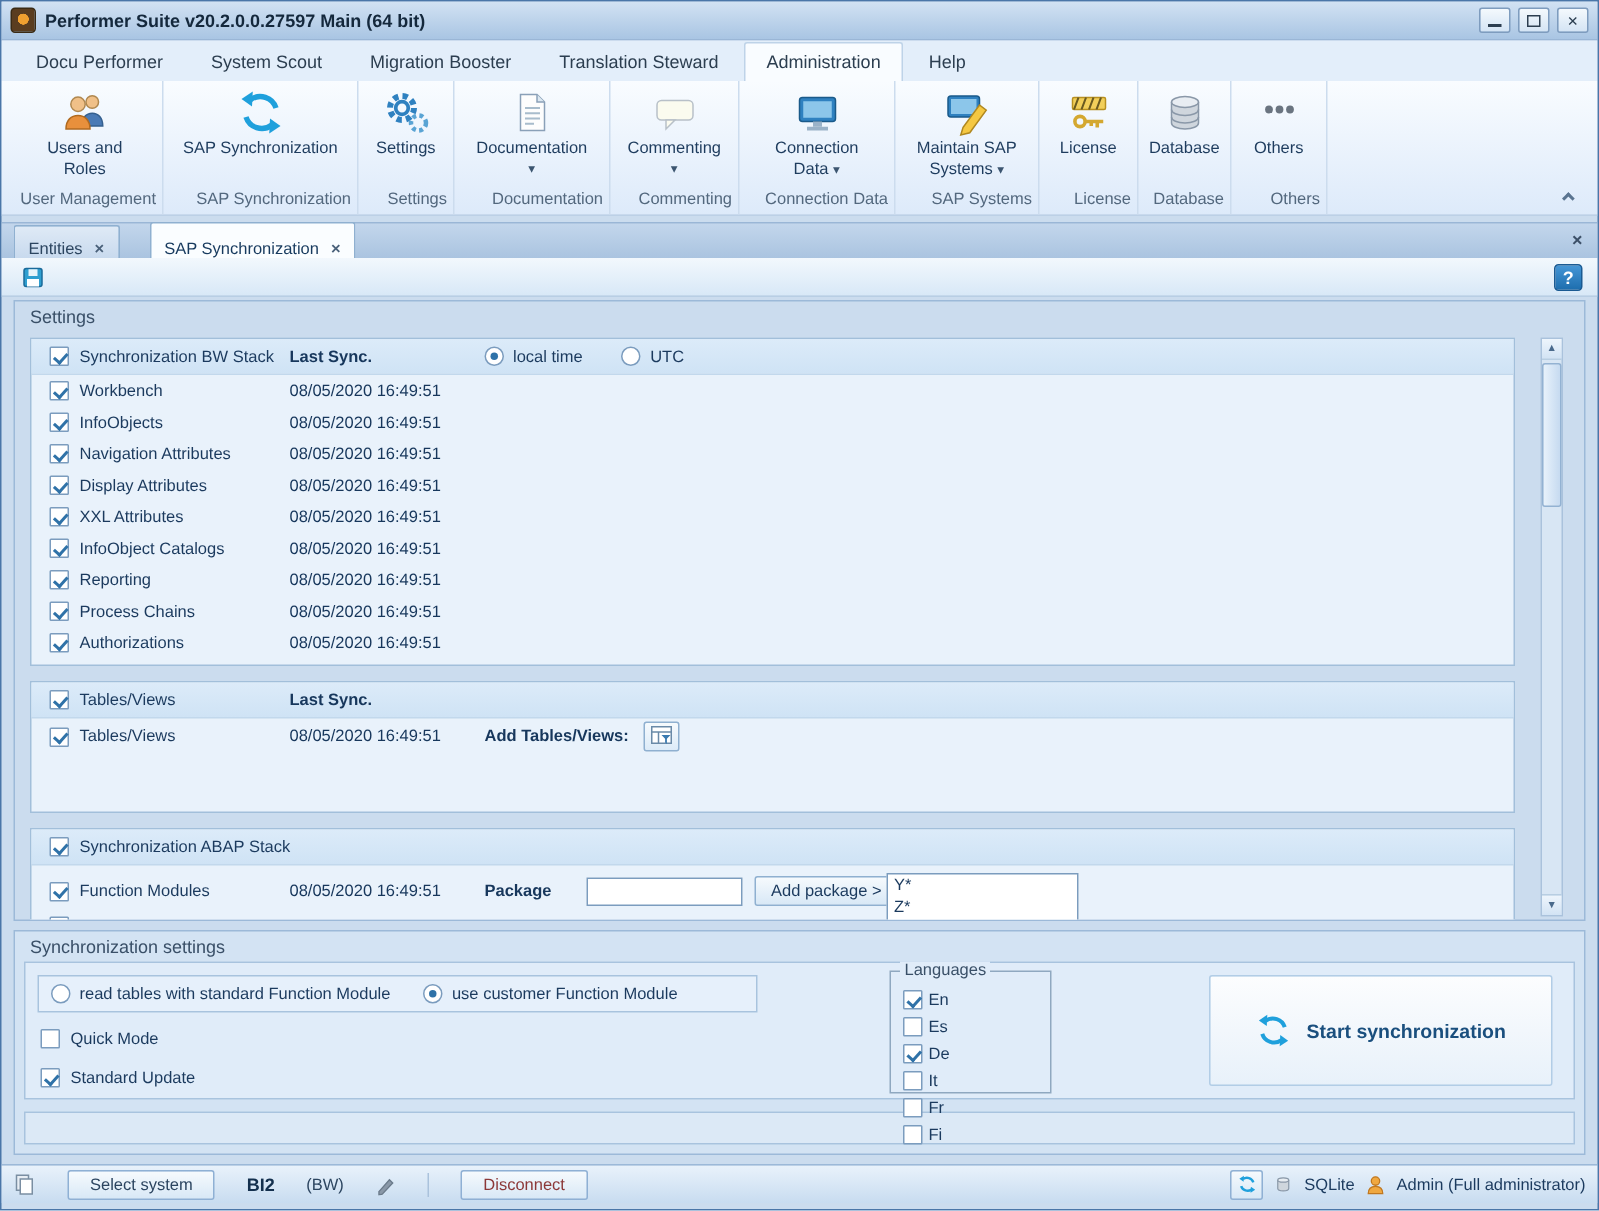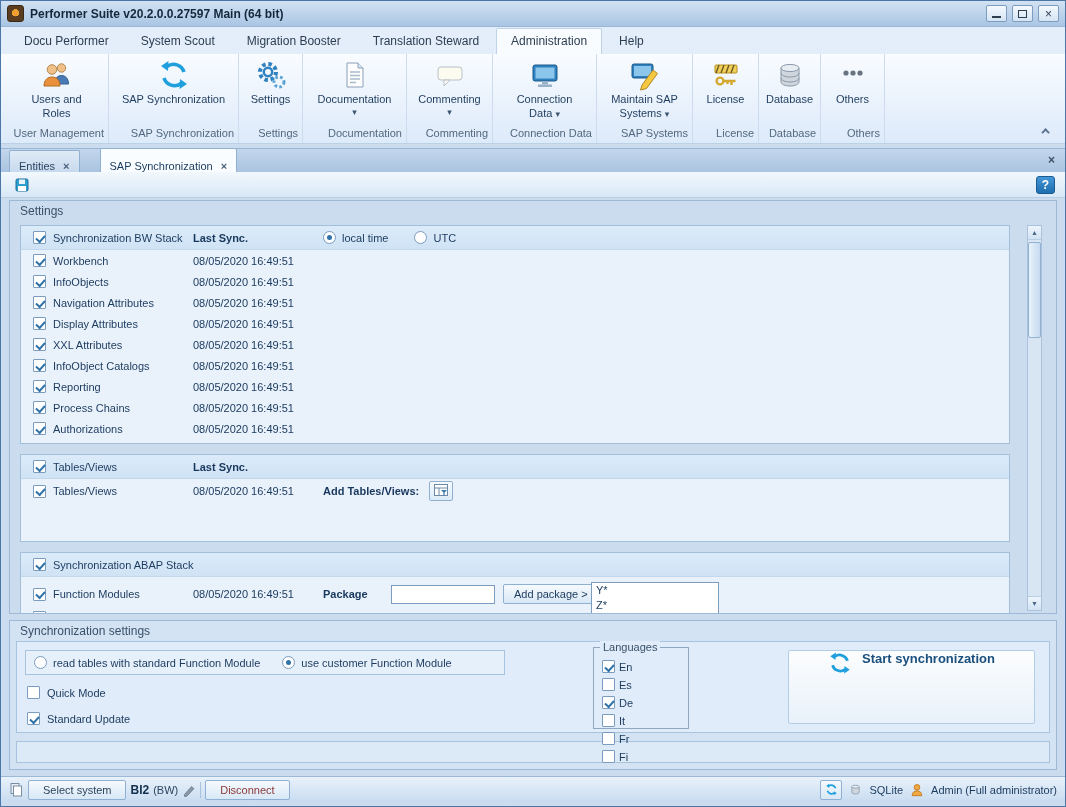--- a/index.html
+++ b/index.html
@@ -80,31 +80,31 @@
 .sarrow.bot{margin-top:auto;border-top:1px solid #b8cee2;border-bottom:none}
 .sthumb{width:13px;height:96px;margin-top:2px;background:linear-gradient(90deg,#e8f2fb,#c6daf0);border:1px solid #93b2d2;border-radius:2px}
 
 
 .sync-panel{flex:none;margin:6px 8px 0;border:1px solid #9cb9d8;background:#d3e3f3;display:flex;flex-direction:column}
 .sync-inner{margin:0 6px;border:1px solid #a8c3de;background:#e0ecf9;height:92px;position:relative}
 .radio-box{position:absolute;left:8px;top:8px;width:480px;height:25px;border:1px solid #a8c3de;background:#e6f0fb;display:flex;align-items:center;padding-left:8px}
 .radio-box .rlab{margin-right:22px}
 .chkline{position:absolute;left:10px;display:flex;align-items:center}
 .qm{top:44px}.su{top:70px}
-.languages{position:absolute;left:576px;top:5px;width:96px;height:82px;border:1px solid #8fa8c0;padding:12px 14px 0 8px}
+.languages{position:absolute;left:576px;top:5px;width:108px;height:82px;border:1px solid #8fa8c0;padding:12px 14px 0 8px}
 .lang-legend{position:absolute;top:-7px;left:6px;background:#e0ecf9;padding:0 3px;color:#3a5068}
 .lang-grid{display:grid;grid-template-columns:1fr;row-gap:5px}
 .lang-item{display:flex;align-items:center}
 .lang-item .cb{margin-right:4px}
-.start-btn{position:absolute;right:14px;top:8px;width:247px;height:74px;border:1px solid #b2cde6;border-radius:2px;background:linear-gradient(#fcfdfe,#e8f1fa);display:flex;justify-content:center;gap:10px}
+.start-btn{position:absolute;right:14px;top:8px;width:229px;height:74px;border:1px solid #b2cde6;border-radius:2px;background:linear-gradient(#fcfdfe,#e8f1fa);display:flex;align-items:center;justify-content:center;gap:10px}
 .start-btn .stxt{font-size:13px;font-weight:bold;color:#1a4f7e}
 .empty-strip{margin:8px 6px 6px;height:22px;border:1px solid #a8c3de;background:#dce9f6}
 
 
-.statusbar{flex:none;height:26px;margin:6px 0 4px;background:linear-gradient(#e9f2fb,#c8dcf0);border-top:1px solid #9cb9d8;display:flex;align-items:center;padding:0 8px;gap:4px}
+.statusbar{flex:none;height:26px;margin:6px 0 4px;background:linear-gradient(#e9f2fb,#c8dcf0);border-top:1px solid #9cb9d8;display:flex;align-items:center;padding:0 8px;gap:21px}
 .sbtn{height:20px;padding:0 14px;border:1px solid #8fb0d4;background:linear-gradient(#f6fafd,#d8e8f6);display:flex;align-items:center;color:#2c4560;border-radius:2px}
 .sysname{font-weight:bold;font-size:12px;color:#14304e}
 .systype{color:#2c4560}
 .disconnect{color:#8c3838}
 .sb-right{margin-left:auto;display:flex;align-items:center;gap:7px}
 .sb-divider{width:1px;height:16px;background:#aac2dc}
 .miniicon{display:flex;align-items:center;justify-content:center}
 .minibtn{width:22px;height:20px;border:1px solid #8fb0d4;background:linear-gradient(#f6fafd,#d8e8f6);display:flex;align-items:center;justify-content:center;border-radius:2px}
 </style>
 </head>

